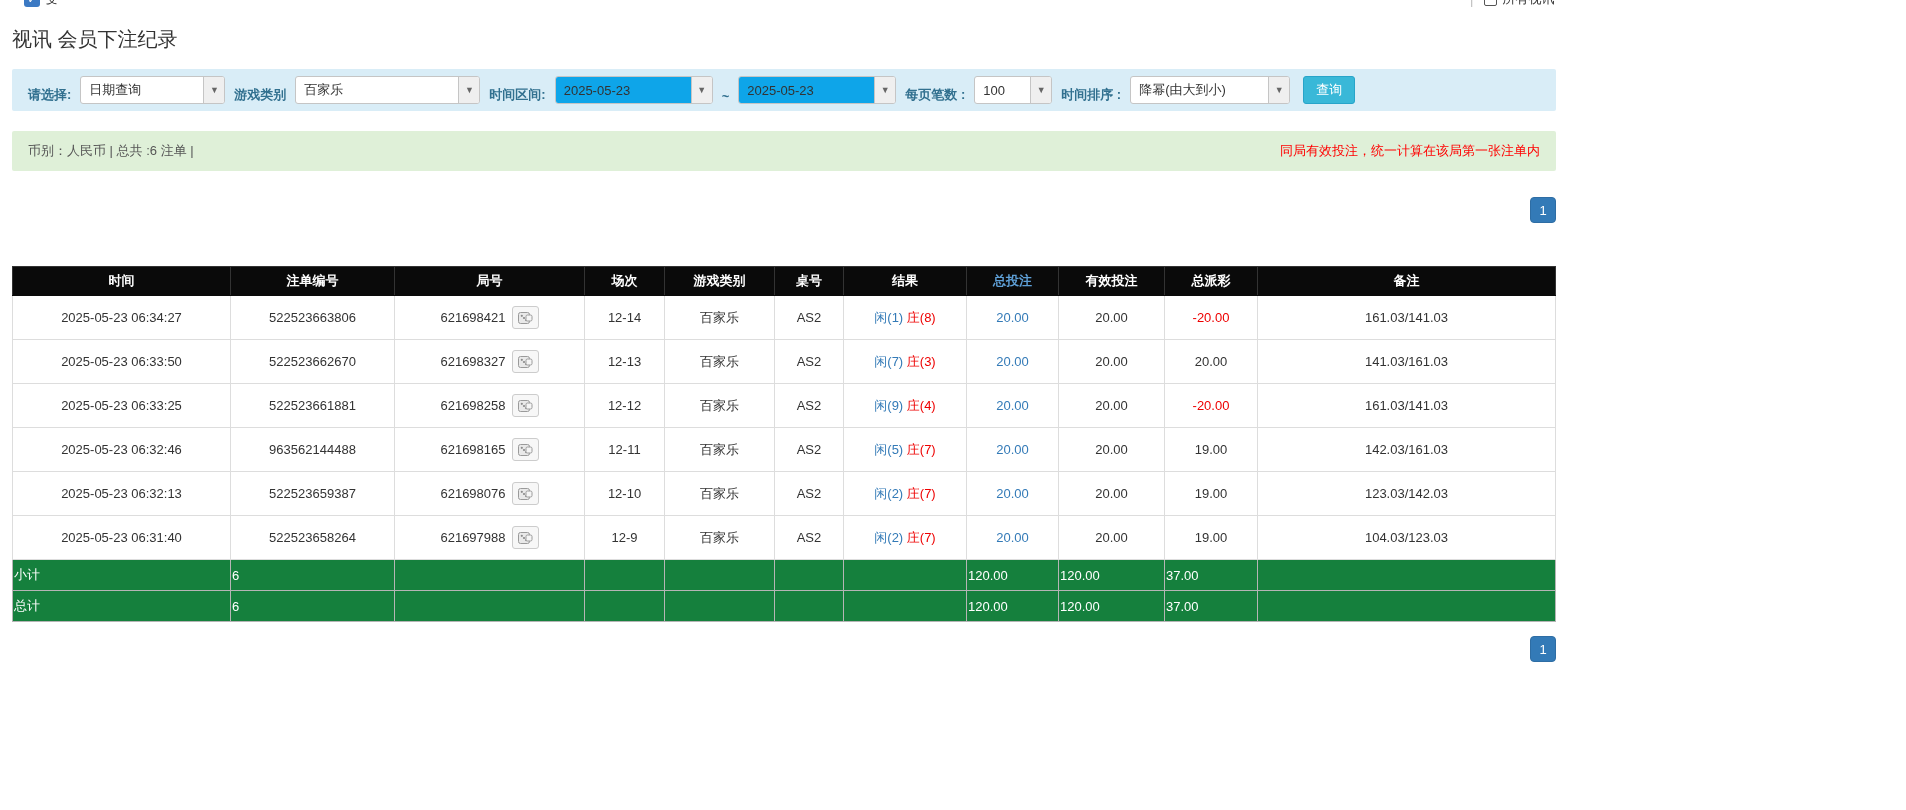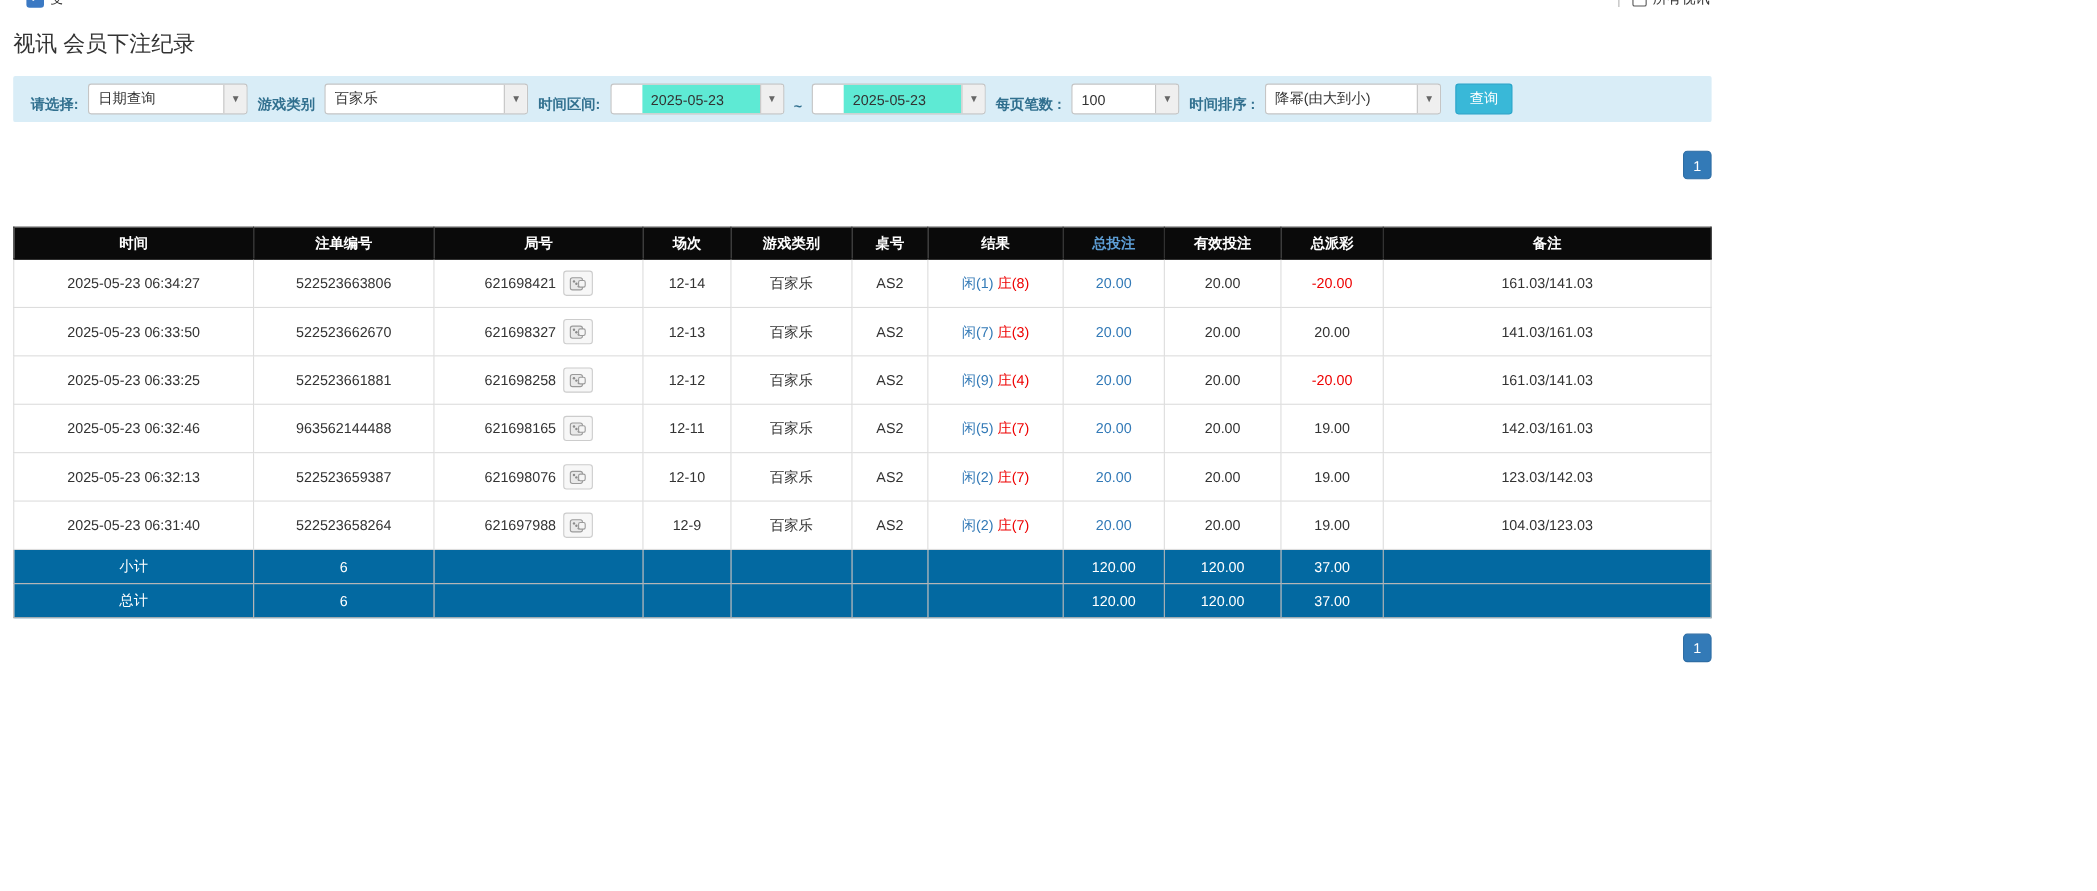--- a/index.html
+++ b/index.html
@@ -28,25 +28,25 @@
   .title { font-size: 20px; font-weight: normal; color: #333; margin: 16px 0 16px; }
 
   
   .filterbar { display: flex; align-items: flex-end; gap: 9px; background: #d9edf7;
     padding: 7px 16px; height: 42px; border-radius: 2px; white-space: nowrap; }
   .filter-label { font-size: 13px; font-weight: bold; color: #31708f; }
   .combo { display: inline-flex; align-items: stretch; justify-content: space-between;
     height: 28px; background: #fff; border: 1px solid #c5c5c5; border-radius: 3px;
     font-size: 13px; cursor: pointer; overflow: hidden; }
   .combo-value { display: flex; align-items: center; padding: 0 8px; color: #333; flex: 1; }
-  .combo.date .combo-value { background: #5eead4; margin-left: 28px; }
+  .combo.date .combo-value { background: #0ea5e9; }
   .combo-caret { width: 21px; min-width: 21px; display: flex; align-items: center; justify-content: center;
     border-left: 1px solid #c5c5c5; background: #efefef; color: #666; font-size: 9px; }
   .w145 { width: 145px; } .w185 { width: 185px; } .w158 { width: 158px; }
-  .w98 { width: 98px; } .w160 { width: 160px; }
+  .w98 { width: 78px; } .w160 { width: 160px; }
   .tilde { font-size: 13px; font-weight: bold; color: #31708f; }
   .btn-search { height: 28px; padding: 0 12px; margin-left: 4px; background: #39b8d8;
     border: 1px solid #28a4c9; border-radius: 3px; color: #fff; font-size: 13px; cursor: pointer; }
 
   
   .summary { margin-top: 20px; background: #dff0d8; border-radius: 2px;
     padding: 11px 16px; display: flex; justify-content: space-between; align-items: center;
     font-size: 13px; }
   .summary-left { color: #555; }
   .summary-right { color: #ff0000; }
@@ -66,21 +66,21 @@
   tbody td { height: 44px; text-align: center; border: 1px solid #ddd; background: #fff;
     color: #333; padding: 0 4px; overflow: hidden; }
   .result-cell .player { color: #337ab7; }
   .result-cell .banker { color: #ee0000; }
   td.bet-link { color: #337ab7; cursor: pointer; }
   td.payout.neg { color: #ee0000; }
   .round-wrap { display: inline-flex; align-items: center; gap: 6px; }
   .dice-btn { width: 27px; height: 23px; background: #f7f7f7; border: 1px solid #ccc;
     border-radius: 3px; cursor: pointer; display: inline-flex; align-items: center;
     justify-content: center; padding: 0; }
-  tfoot td { height: 31px; background: #0369a1; color: #fff; text-align: center;
+  tfoot td { height: 31px; background: #15803d; color: #fff; text-align: left;
     border: 1px solid #b5b5b5; }
 </style>
 </head>
 <body>
 
 <div class="page">
 
   <div class="topbar">
     <div class="topbar-frag topbar-left">
       <span class="chk-icon">✓</span>
@@ -127,20 +127,24 @@
 
     <span class="filter-label">时间排序 :</span>
     <div class="combo w160">
       <span class="combo-value">降幂(由大到小)</span>
       <span class="combo-caret">▼</span>
     </div>
 
     <button class="btn-search">查询</button>
   </div>
 
+  <div class="summary">
+    <span class="summary-left">币别：人民币 | 总共 :6 注单 |</span>
+    <span class="summary-right">同局有效投注，统一计算在该局第一张注单内</span>
+  </div>
 
   <div class="pager top">
     <button class="page-btn">1</button>
   </div>
 
   <table>
     <colgroup>
       <col style="width:218px">
         <col style="width:164px">
         <col style="width:190px">

